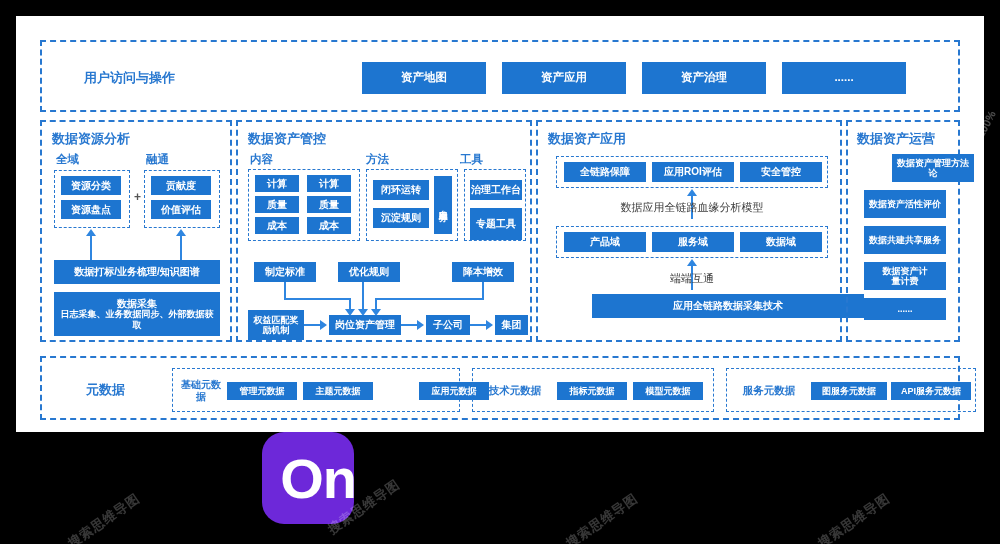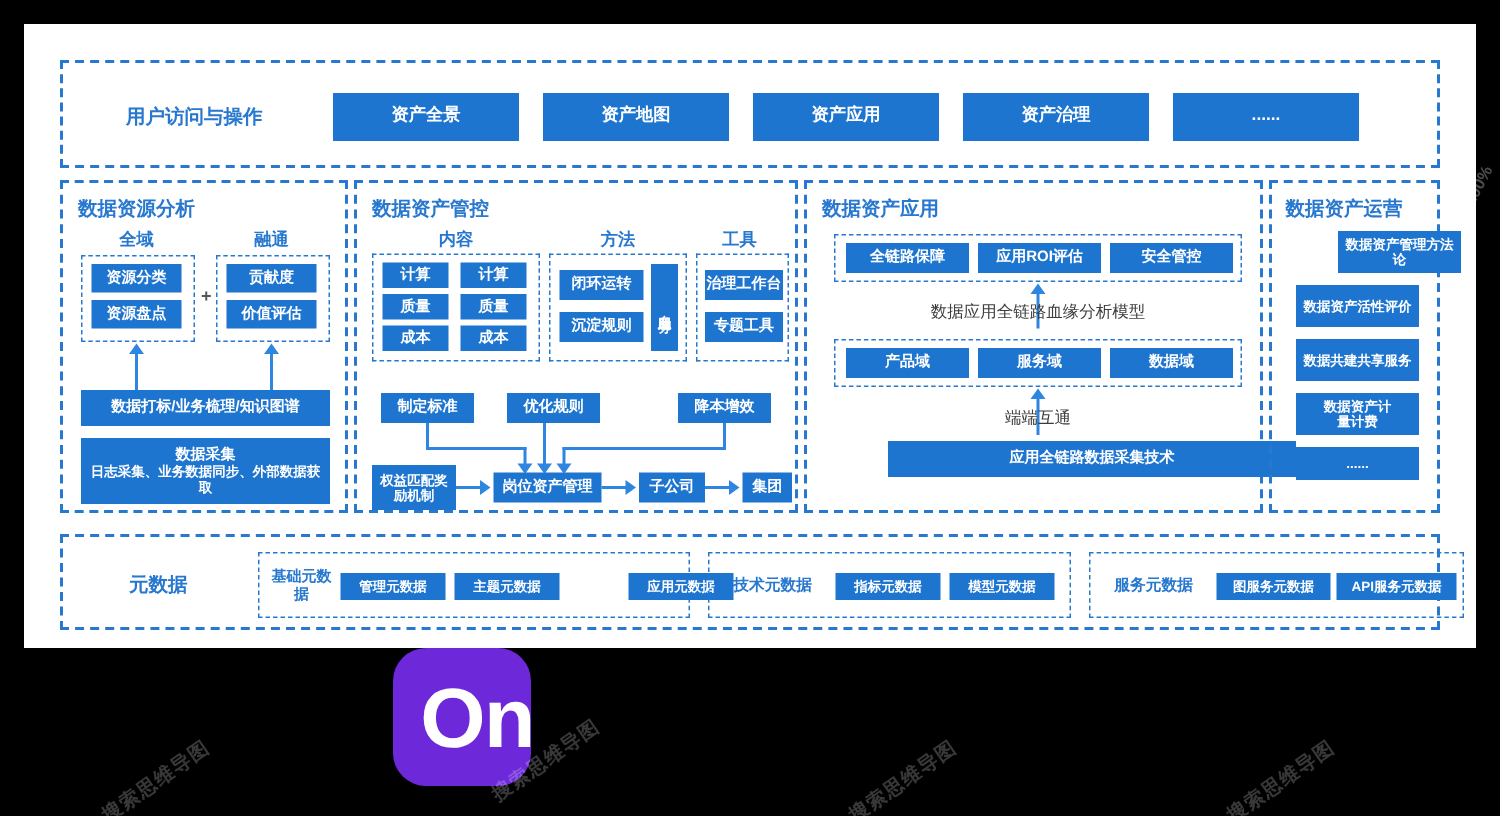--- a/index.html
+++ b/index.html
@@ -26,21 +26,21 @@
   }
   .dash-thin { border-width: 1.5px; }
 
   
   .sect-title {
     color: #2878d0; font-weight: bold; font-size: 13px;
     white-space: nowrap;
   }
   .col-title {
     color: #2878d0; font-weight: bold; font-size: 11.5px;
-    text-align: center; white-space: nowrap;
+    white-space: nowrap;
   }
   .side-label {
     color: #2878d0; font-weight: bold; font-size: 13px;
     white-space: nowrap;
   }
   .sub-label {
     color: #2878d0; font-weight: bold; font-size: 10px;
     text-align: center; line-height: 1.15;
   }
   .plain-note {
@@ -111,21 +111,20 @@
 </head>
 <body>
 
 <div id="root">
 
   <div class="canvas">
 
     <div class="dash" style="left:24px; top:24px; width:920px; height:72px;">
       <div class="side-label" style="position:absolute; left:42px; top:27px;">用户访问与操作</div>
 
-      <div class="chip chip-top" style="left:180px; top:20px; width:124px; height:32px;">资产全景</div>
       <div class="chip chip-top" style="left:320px; top:20px; width:124px; height:32px;">资产地图</div>
       <div class="chip chip-top" style="left:460px; top:20px; width:124px; height:32px;">资产应用</div>
       <div class="chip chip-top" style="left:600px; top:20px; width:124px; height:32px;">资产治理</div>
       <div class="chip chip-top" style="left:740px; top:20px; width:124px; height:32px;">......</div>
     </div>
 
     <div class="dash" style="left:24px; top:104px; width:192px; height:222px;">
 
       <div class="sect-title" style="position:absolute; left:10px; top:8px;">数据资源分析</div>
 
@@ -176,21 +175,21 @@
       </div>
 
       <div class="dash dash-thin" style="left:128px; top:47px; width:92px; height:72px;">
         <div class="chip chip-sm" style="left:6px; top:10px; width:56px; height:20px;">闭环运转</div>
         <div class="chip chip-sm" style="left:6px; top:38px; width:56px; height:20px;">沉淀规则</div>
         <div class="chip chip-xs chip-v" style="left:67px; top:6px; width:18px; height:58px;">自助服务</div>
       </div>
 
       <div class="dash dash-thin" style="left:226px; top:47px; width:62px; height:72px;">
         <div class="chip chip-sm" style="left:5px; top:10px; width:52px; height:20px;">治理工作台</div>
-        <div class="chip chip-sm" style="left:5px; top:38px; width:52px; height:20px;">专题工具</div>
+        <div class="chip chip-sm" style="left:5px; top:38px; width:52px; height:32px;">专题工具</div>
       </div>
 
       <div class="chip chip-sm" style="left:16px; top:140px; width:62px; height:20px;">制定标准</div>
       <div class="chip chip-sm" style="left:100px; top:140px; width:62px; height:20px;text-align:center;">优化规则</div>
       <div class="chip chip-sm" style="left:214px; top:140px; width:62px; height:20px;">降本增效</div>
 
       <div class="arrow-line" style="left:46px; top:160px; width:2px; height:16px;"></div>
       <div class="arrow-line" style="left:46px; top:176px; width:67px; height:2px;"></div>
       <div class="arrow-line" style="left:111px; top:176px; width:2px; height:12px;"></div>
       <div class="arrow-head-down" style="left:107px; top:187px;"></div>

